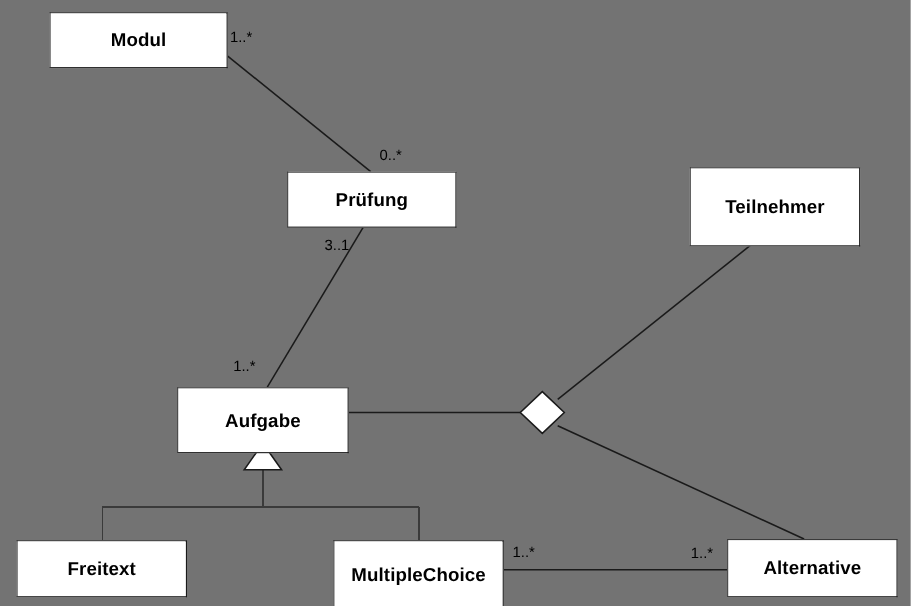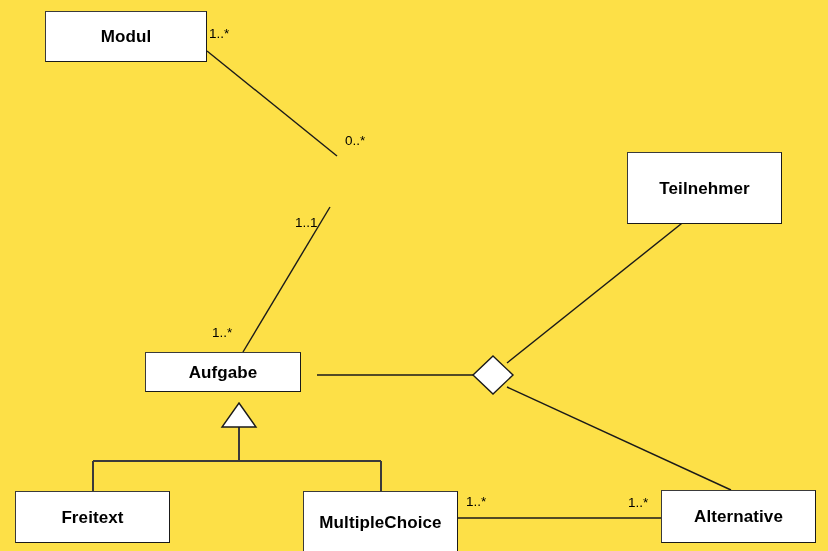--- a/index.html
+++ b/index.html
@@ -9,21 +9,21 @@
     background: #ffffff;
   }
   body {
     font-family: "Liberation Sans", sans-serif;
     -webkit-font-smoothing: antialiased;
   }
   #diagram-canvas {
     position: relative;
     width: 828px;
     height: 551px;
-    background: #fde047;
+    background: #737373;
     overflow: hidden;
   }
   #edge-layer {
     position: absolute;
     left: 0;
     top: 0;
     width: 828px;
     height: 551px;
   }
   .uml-class-box {
@@ -84,46 +84,49 @@
     <line x1="93" y1="461" x2="93" y2="491" stroke="#3a3a3a" stroke-width="1.4" shape-rendering="crispEdges"></line>
     <line x1="381" y1="461" x2="381" y2="491" stroke="#3a3a3a" stroke-width="1.4" shape-rendering="crispEdges"></line>
 
     <polygon points="239,403 256,427 222,427" fill="#ffffff" stroke="#1a1a1a" stroke-width="1.4" shape-rendering="geometricPrecision"></polygon>
   </svg>
 
   <div class="uml-class-box" style="left:45px; top:11px; width:162px; height:51px;">
     <span class="uml-class-name">Modul</span>
   </div>
 
+  <div class="uml-class-box" style="left:261px; top:156px; width:154px; height:51px;">
+    <span class="uml-class-name">Prüfung</span>
+  </div>
 
   <div class="uml-class-box" style="left:627px; top:152px; width:155px; height:72px;">
     <span class="uml-class-name">Teilnehmer</span>
   </div>
 
-  <div class="uml-class-box" style="left:145px; top:352px; width:156px; height:40px;">
+  <div class="uml-class-box" style="left:161px; top:352px; width:156px; height:60px;">
     <span class="uml-class-name">Aufgabe</span>
   </div>
 
   <div class="uml-class-box" style="left:15px; top:491px; width:155px; height:52px;">
     <span class="uml-class-name">Freitext</span>
   </div>
 
   <div class="uml-class-box" style="left:303px; top:491px; width:155px; height:63px;">
     <span class="uml-class-name">MultipleChoice</span>
   </div>
 
   <div class="uml-class-box" style="left:661px; top:490px; width:155px; height:53px;">
     <span class="uml-class-name">Alternative</span>
   </div>
 
   <span class="multiplicity-label" style="left:209px; top:27px;">1..*</span>
 
   <span class="multiplicity-label" style="left:345px; top:134px;">0..*</span>
 
-  <span class="multiplicity-label" style="left:295px; top:216px;">1..1</span>
+  <span class="multiplicity-label" style="left:295px; top:216px;">3..1</span>
 
   <span class="multiplicity-label" style="left:212px; top:326px;">1..*</span>
 
   <span class="multiplicity-label" style="left:466px; top:495px;">1..*</span>
 
   <span class="multiplicity-label" style="left:628px; top:496px;">1..*</span>
 
 </div>
 
 </body></html>

